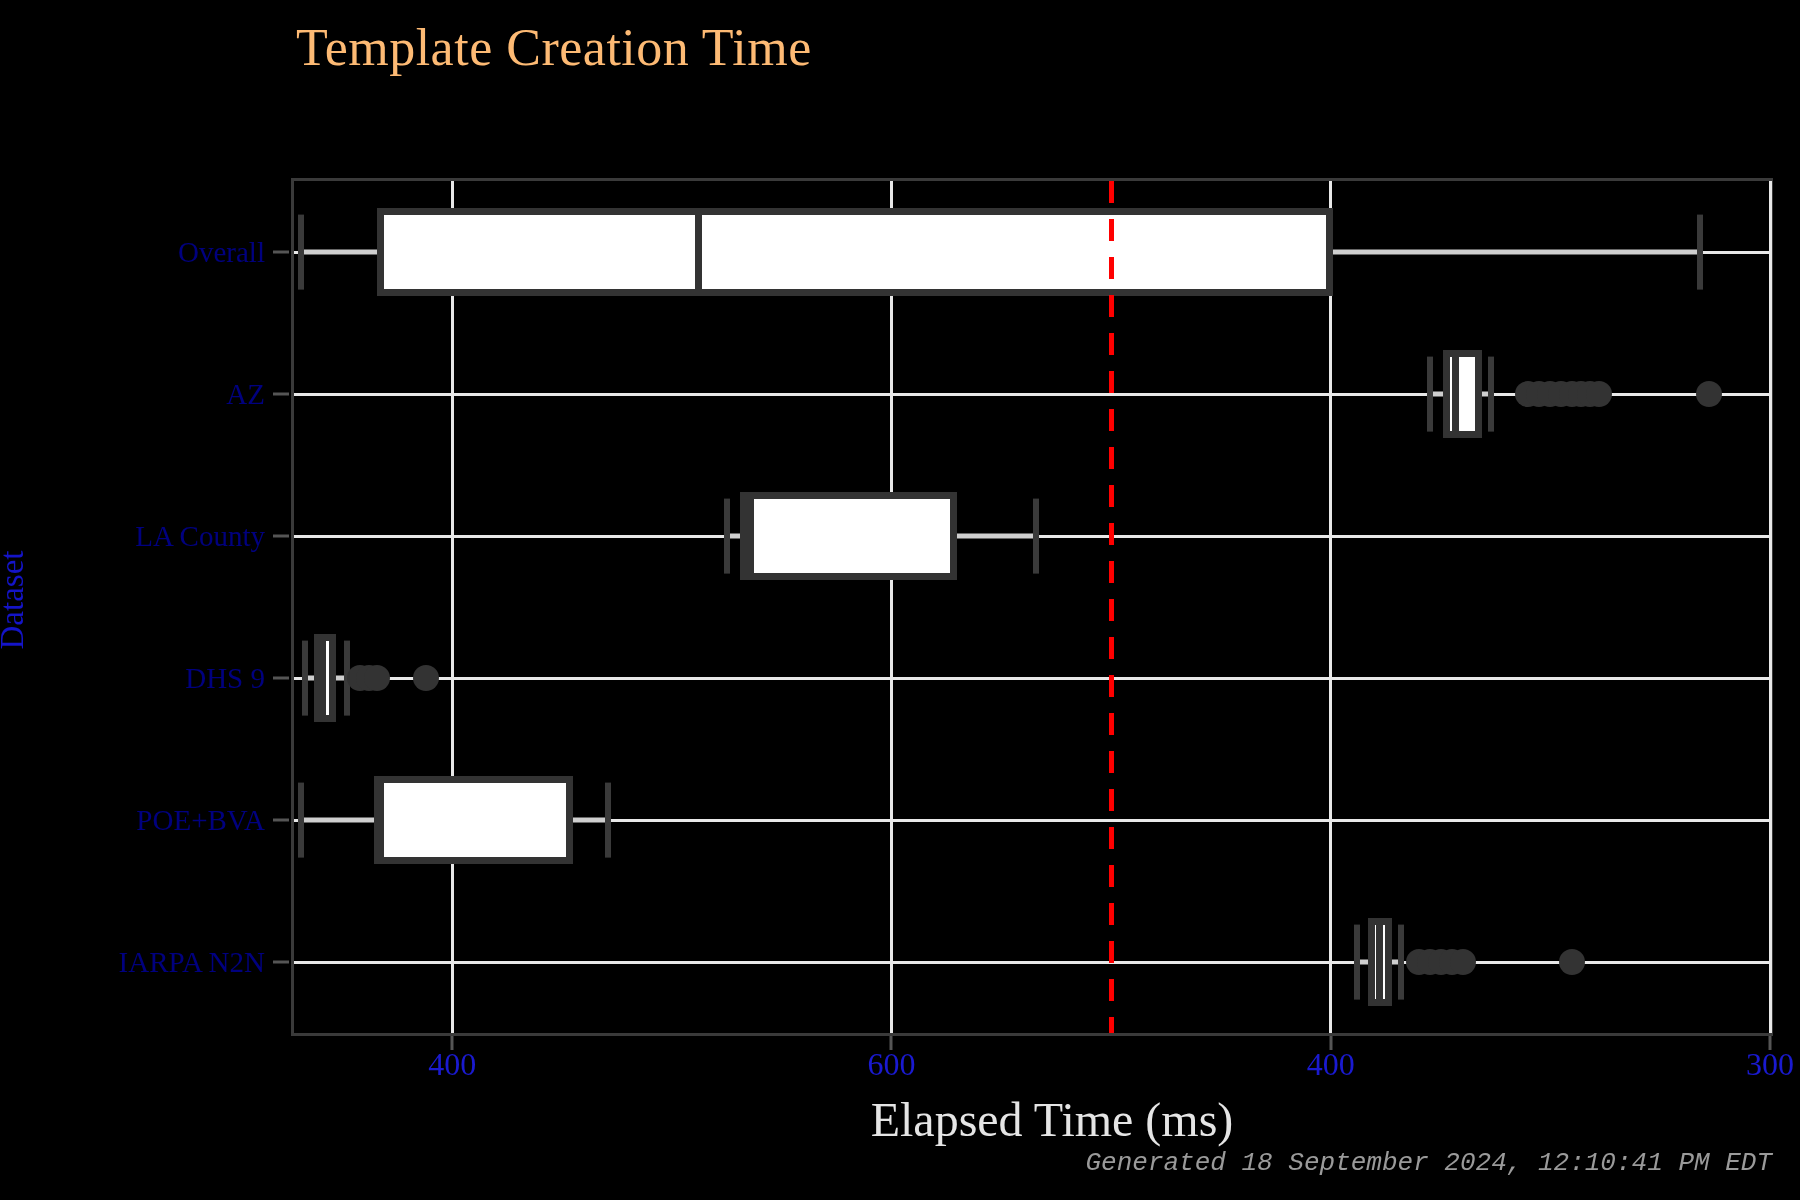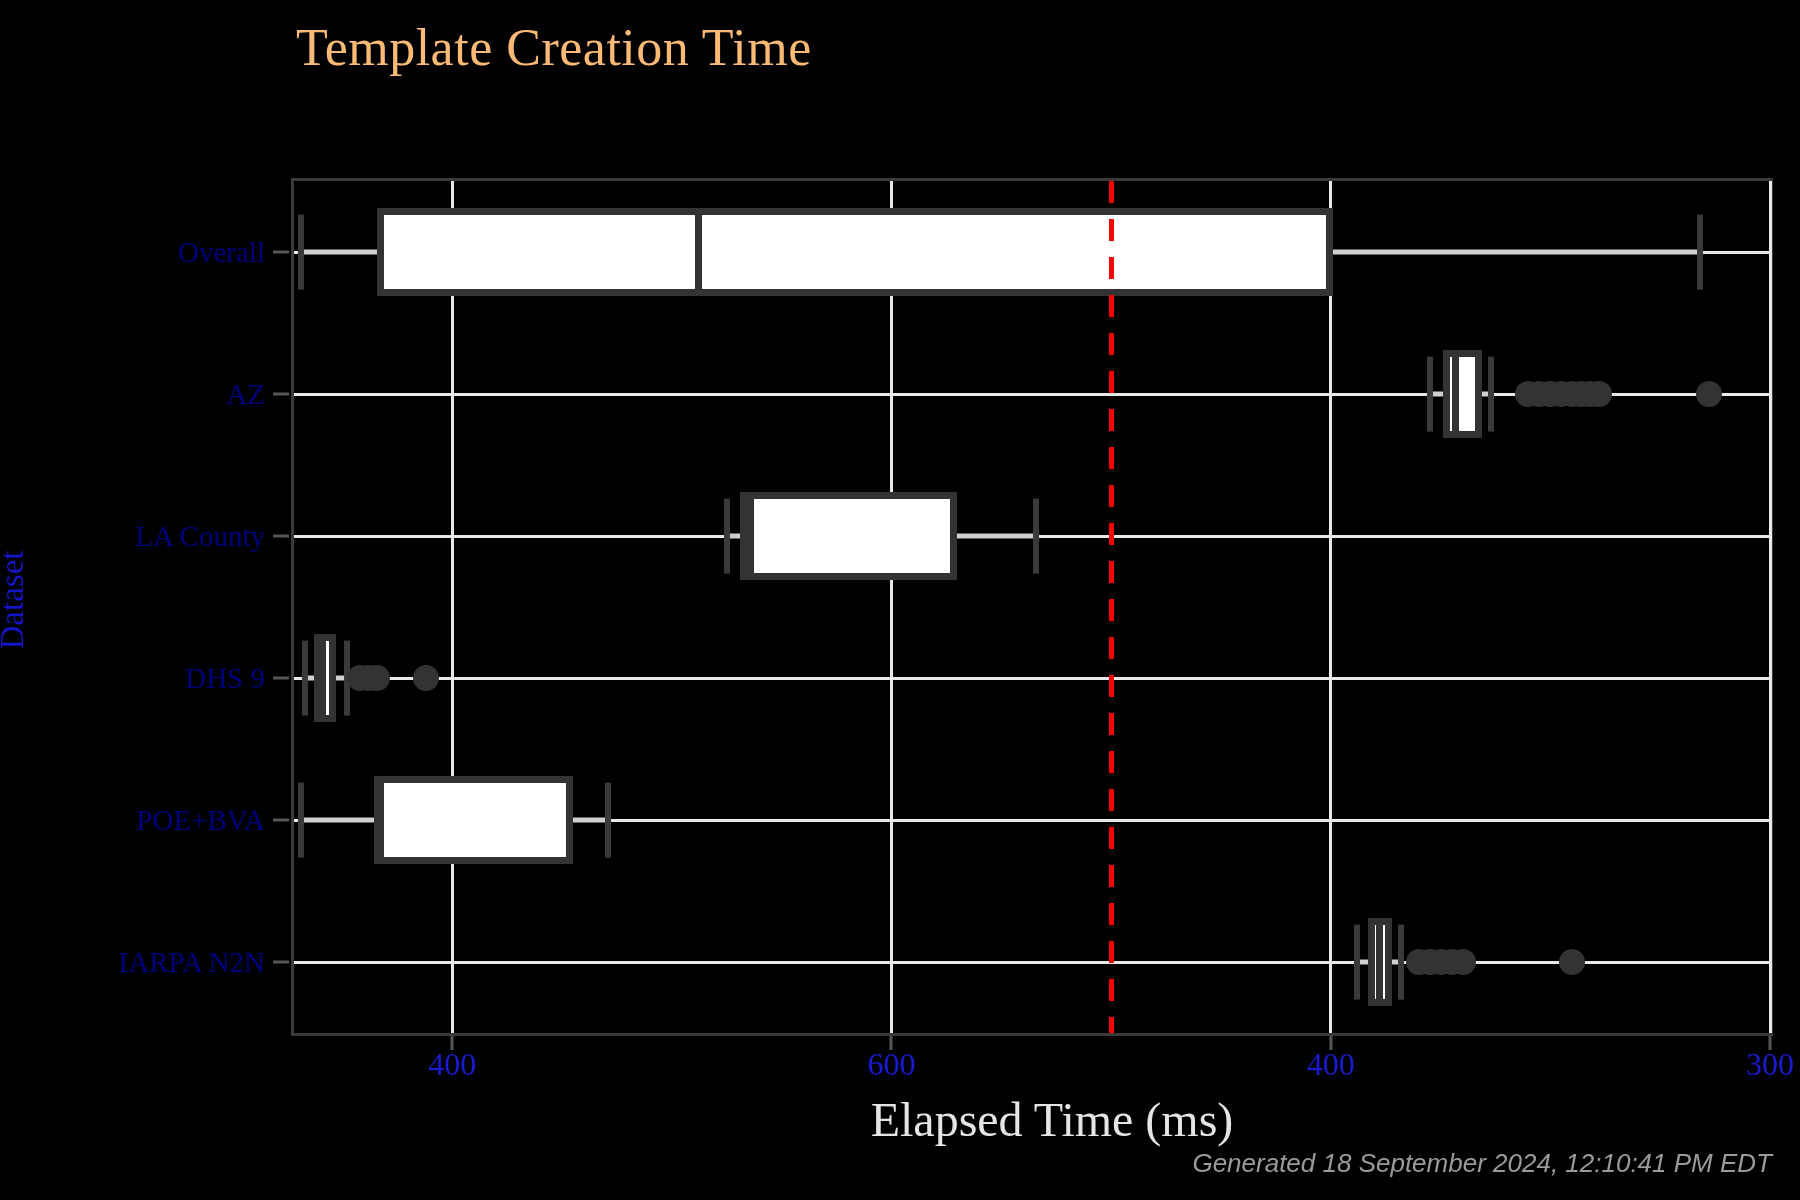--- a/index.html
+++ b/index.html
@@ -98,21 +98,21 @@
     position:absolute; top:1092px; left:1032px;
     color:#e5e5e5; font-size:48px;
     transform:translateX(-50%);
     white-space:nowrap;
     margin-left:20px;
   }
 
   .footer-note{
     position:absolute; right:28px; top:1148px;
     color:#9a9a9a; font-size:26px; font-style:italic;
-    font-family:Liberation Sans, sans-serif;
+    font-family:Liberation Mono, monospace;
     white-space:nowrap;
   }
 </style>
 </head>
 <body>
 
 <div id="root">
 
   <div class="chart-title">Template Creation Time</div>
 

